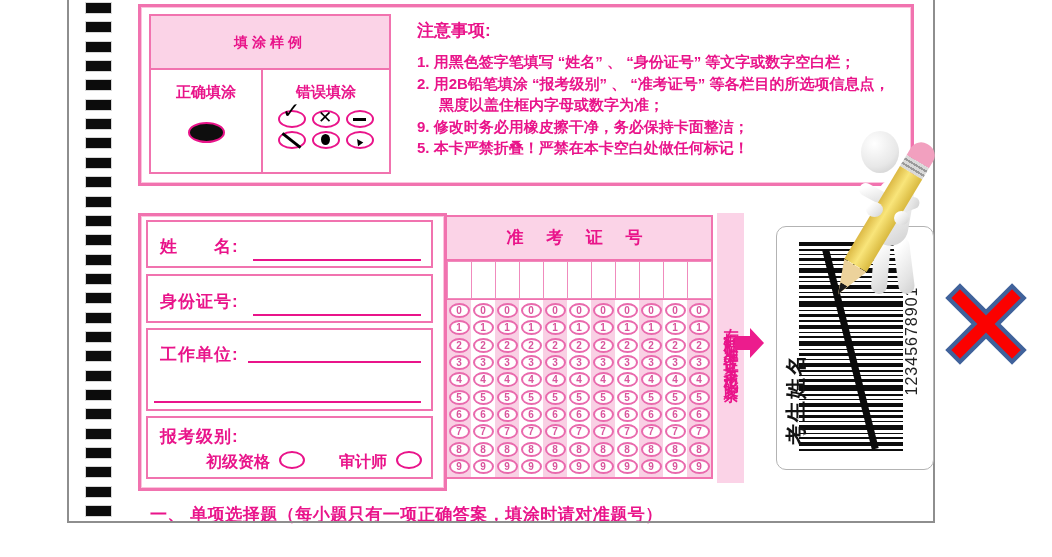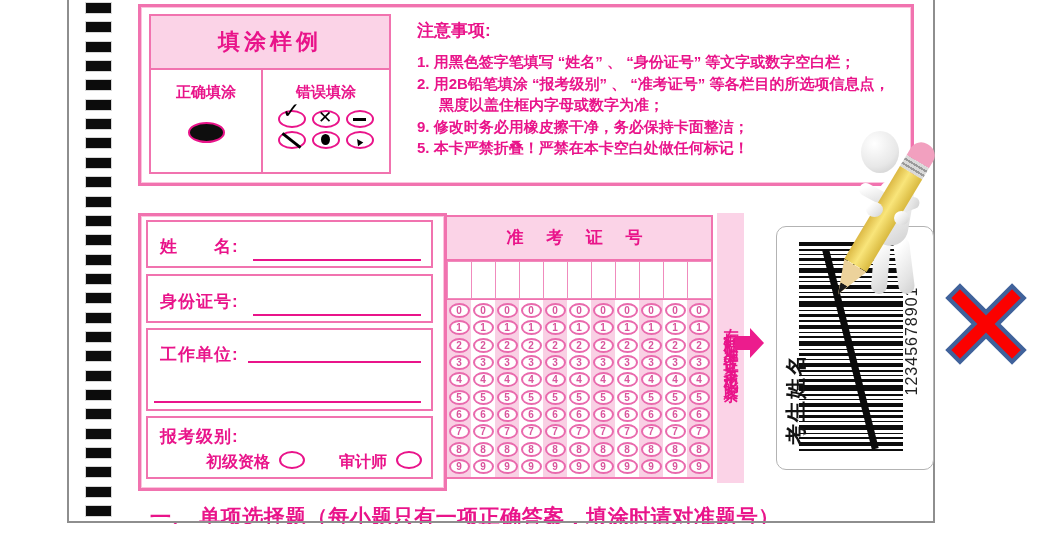--- a/index.html
+++ b/index.html
@@ -17,21 +17,21 @@
   .tmark{position:absolute;left:86px;width:25px;height:10px;background:#0c0c0c;box-shadow:0 0 0 1px #d8d8d8;}
 
   
   .pinkbox{position:absolute;border:3px solid #f173af;box-shadow:inset 0 0 0 1px #fbc4dd;background:#fff;}
   .accent{color:#e9148a;}
 
   
   .top-box{left:138px;top:4px;width:770px;height:176px;}
   .sample-box{position:absolute;left:8px;top:7px;width:238px;height:156px;border:2px solid #f173af;}
   .sample-header{height:52px;line-height:52px;background:#fbd3e7;border-bottom:2px solid #f173af;
-    text-align:center;font-size:22px;font-weight:bold;letter-spacing:4px;}
+    text-align:center;font-size:14px;font-weight:bold;letter-spacing:4px;}
   .sample-body{display:flex;height:102px;}
   .sample-col{box-sizing:border-box;text-align:center;padding-top:13px;font-size:15px;font-weight:bold;}
   .sample-col.correct{width:112px;border-right:2px solid #f173af;}
   .sample-col.wrong{flex:1;border-radius:14px;}
   .filled-oval{margin:20px auto 0;width:33px;height:17px;background:#0e0e0e;border:2.5px solid #e9148a;border-radius:50%;}
   .marks-grid{margin-top:6px;line-height:20px;}
   .oval{position:relative;display:inline-block;width:24px;height:14px;border:2px solid #e9148a;border-radius:50%;
     margin:1px 3px;vertical-align:middle;background:#fff;}
   .mark-check::after{content:"✓";position:absolute;top:-11px;left:2px;font-size:22px;font-weight:bold;color:#000;}
   .mark-cross::after{content:"✕";position:absolute;top:-4px;left:4px;font-size:17px;font-weight:bold;color:#000;}
@@ -68,21 +68,21 @@
     width:21px;height:15px;border:2px solid #e96aad;border-radius:50%;background:#fff;
     color:#d9559c;font-weight:bold;font-size:10px;}
 
   
   .strip{position:absolute;left:717px;top:213px;width:27px;height:270px;background:#fbd3e7;
     display:flex;align-items:center;justify-content:center;}
   .strip span{writing-mode:vertical-rl;font-size:15px;font-weight:bold;letter-spacing:5px;color:#e9148a;}
   .paste-arrow{position:absolute;left:735px;top:327px;z-index:1;}
 
   
-  .bottom-heading{position:absolute;left:150px;top:503px;font-size:21px;font-weight:bold;
+  .bottom-heading{position:absolute;left:150px;top:503px;font-size:17px;font-weight:bold;
     white-space:nowrap;z-index:1;letter-spacing:0.5px;}
 
   
   .barcode-label{position:absolute;left:776px;top:226px;width:156px;height:242px;background:#fff;
     border:1.5px solid #b3b3b3;border-radius:10px;z-index:2;}
   .bars{position:absolute;left:22px;top:15px;width:104px;}
   .bar{background:#0d0d0d;margin-bottom:3px;}
   .bc-name{position:absolute;left:-37px;top:159px;width:110px;height:26px;transform:rotate(-90deg);
     font-size:21px;font-weight:bold;color:#111;text-align:center;letter-spacing:2px;}
   .bc-number{position:absolute;left:80px;top:105px;width:110px;height:18px;transform:rotate(-90deg);

